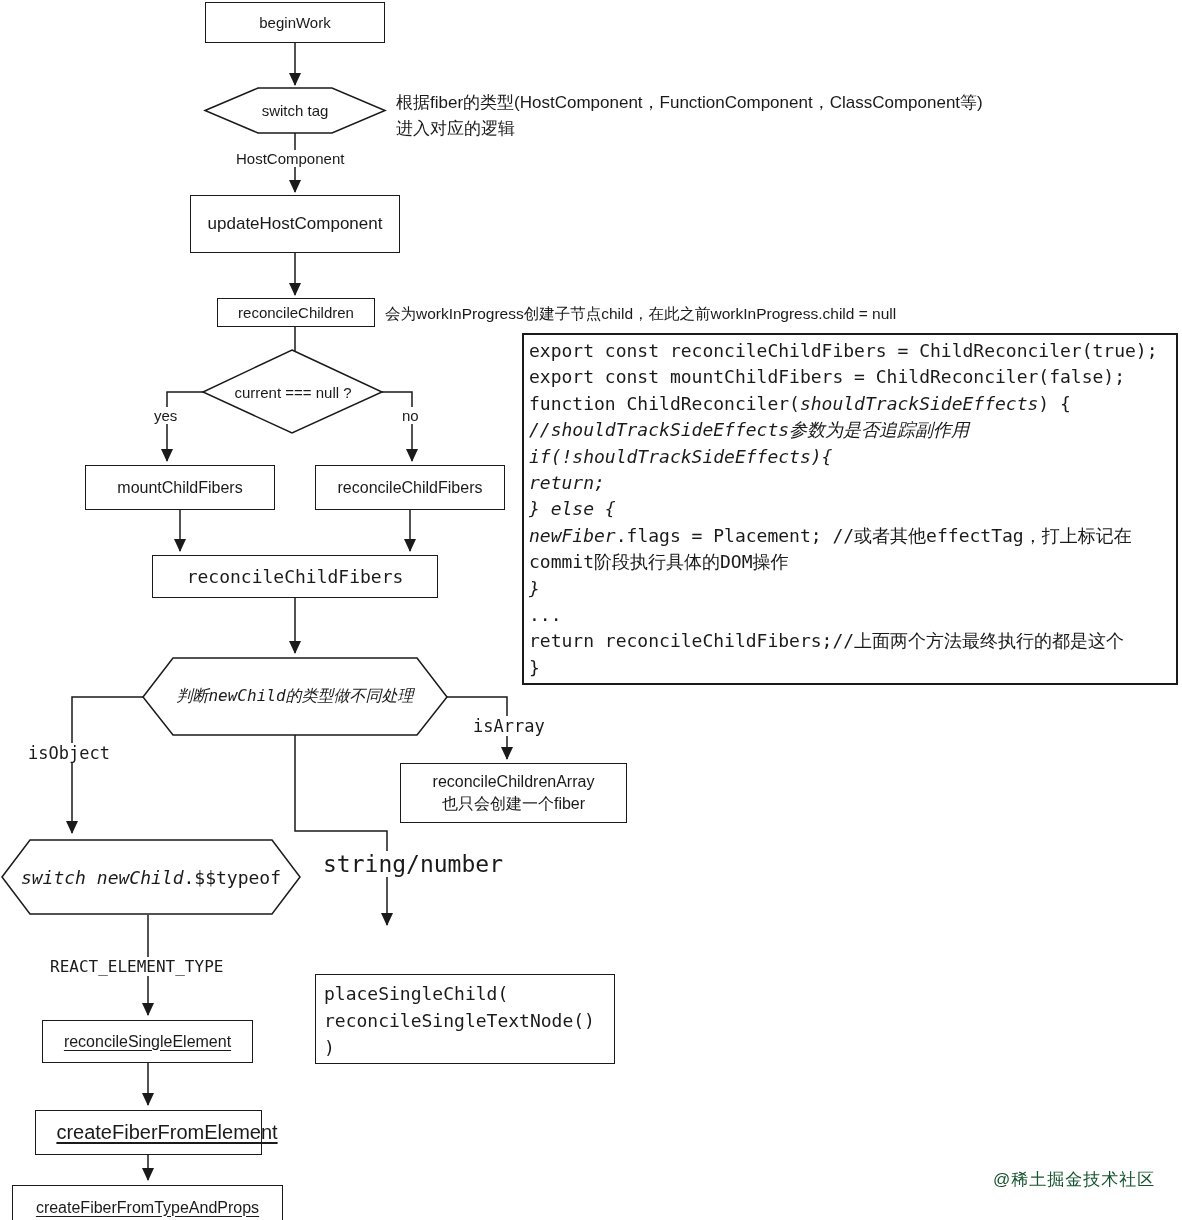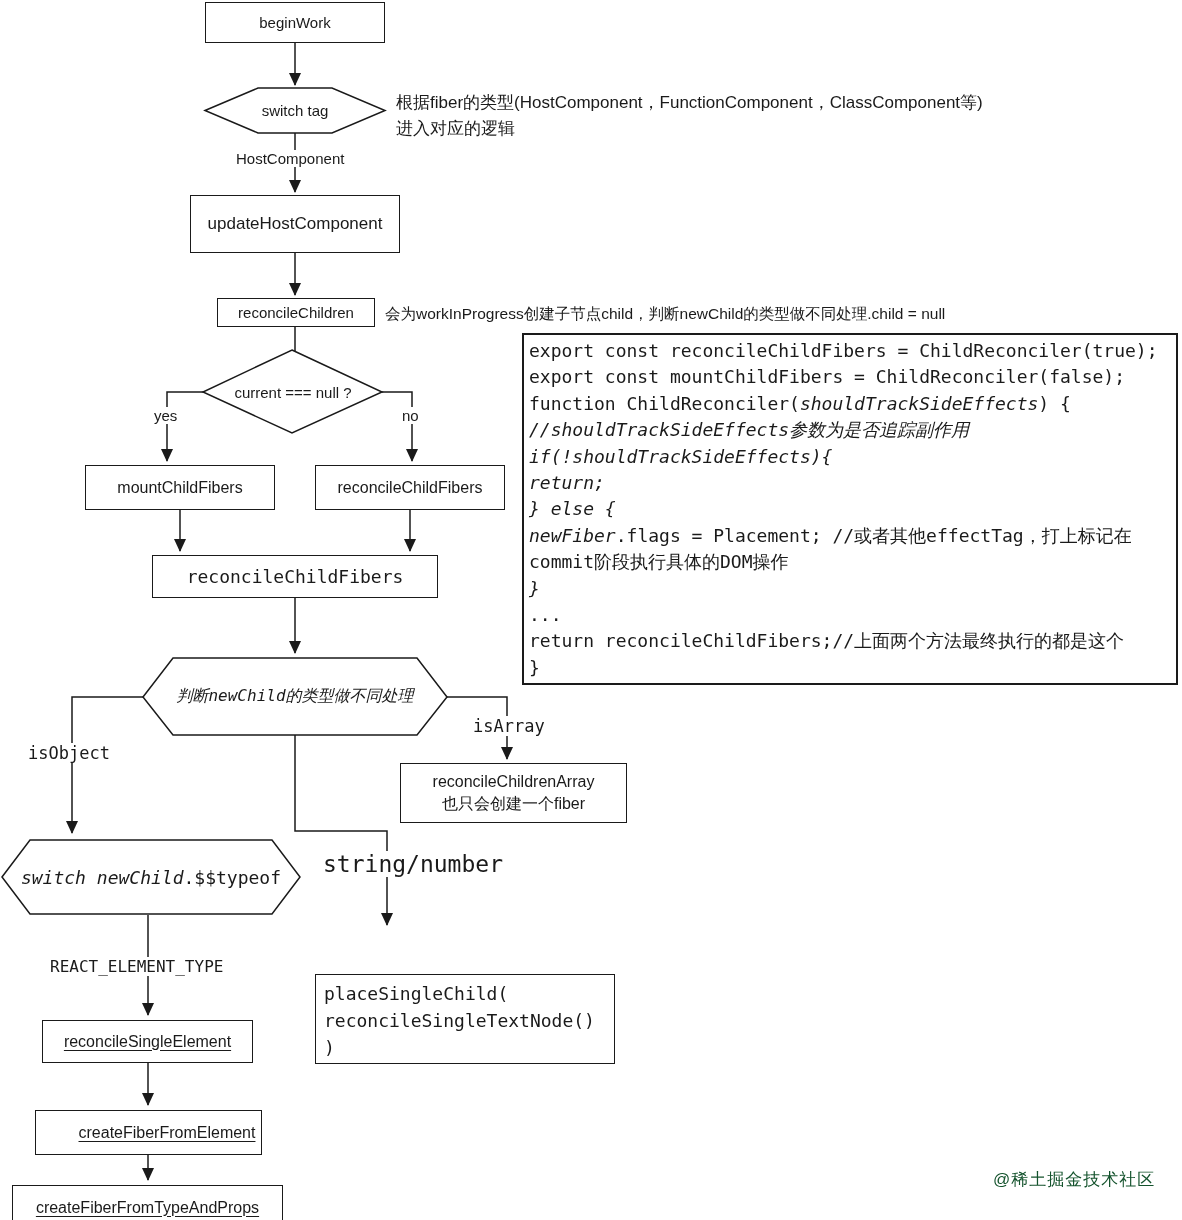--- a/index.html
+++ b/index.html
@@ -81,21 +81,21 @@
   <div class="box mono" id="place-single-child" style="left:315px;top:930px;width:300px;height:90px;font-size:18px;flex-direction:column;">
     <span>placeSingleChild(</span>
     <span>reconcileSingleTextNode()</span>
     <span>)</span>
   </div>
 
   <div class="box" style="left:42px;top:1020px;width:211px;height:43px;font-size:16px;">
     <span class="underline">reconcileSingleElement</span>
   </div>
 
-  <div class="box" style="left:35px;top:1110px;width:227px;height:45px;font-size:16px;padding-left:37px;">
+  <div class="box" style="left:35px;top:1110px;width:227px;height:45px;font-size:20px;padding-left:37px;">
     <span class="underline">createFiberFromElement</span>
   </div>
 
   <div class="box" style="left:12px;top:1185px;width:271px;height:45px;font-size:16px;">
     <span class="underline">createFiberFromTypeAndProps</span>
   </div>
 
   <div class="overlay" style="left:205px;top:88px;width:180px;height:45px;font-size:15px;">switch tag</div>
 
   <div class="overlay" style="left:203px;top:375px;width:180px;height:34px;font-size:15px;">current === null ?</div>
@@ -119,21 +119,21 @@
 
   <div class="edge-label mono" style="left:320px;top:851px;font-size:23px;">string/number</div>
 
   <div class="edge-label mono" style="left:47px;top:957px;font-size:16px;">REACT_ELEMENT_TYPE</div>
 
   <div class="note" style="left:396px;top:90px;font-size:17px;line-height:26px;">
     <div>根据fiber的类型(HostComponent，FunctionComponent，ClassComponent等)</div>
     <div>进入对应的逻辑</div>
   </div>
 
-  <div class="note" style="left:385px;top:304px;font-size:15.5px;">会为workInProgress创建子节点child，判断newChild的类型做不同处理.child = null</div>
+  <div class="note" style="left:385px;top:304px;font-size:15.5px;">会为workInProgress创建子节点child，在此之前workInProgress.child = null</div>
 
   <div id="code-block">
     <div>
         <div class="code-line"><span>export const reconcileChildFibers = ChildReconciler(true);</span></div>
         <div class="code-line"><span>export const mountChildFibers = ChildReconciler(false);</span></div>
         <div class="code-line"><span>function ChildReconciler(</span><span class="it">shouldTrackSideEffects</span><span>) {</span></div>
         <div class="code-line"><span class="it">//shouldTrackSideEffects参数为是否追踪副作用</span></div>
         <div class="code-line"><span class="it">if(!shouldTrackSideEffects){</span></div>
         <div class="code-line"><span class="it">return;</span></div>
         <div class="code-line"><span class="it">} else {</span></div>

